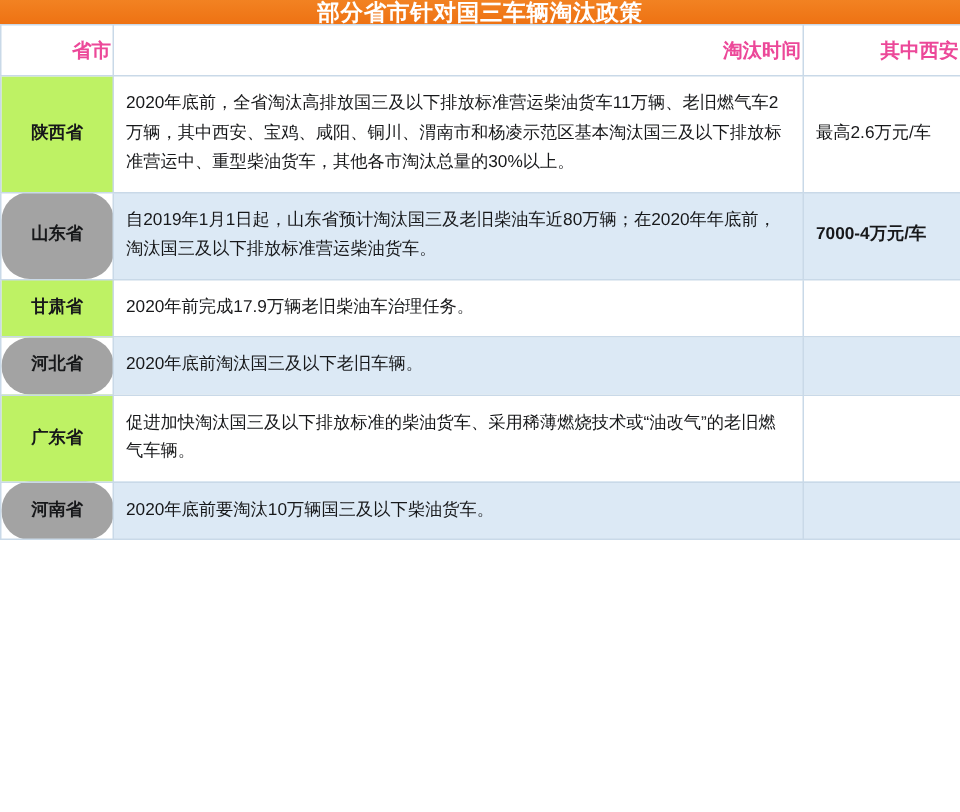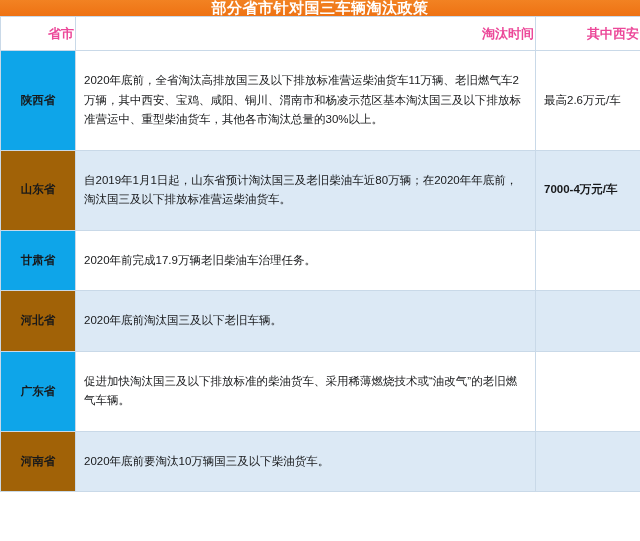--- a/index.html
+++ b/index.html
@@ -51,43 +51,43 @@
     height: 31px;
     text-align: right;
     vertical-align: middle;
     font-family: Liberation Serif, serif;
   }
   table.policy td {
     border: 1px solid #c9d9e8;
     font-size: 11.5px;
     color: #17181a;
     vertical-align: middle;
-    padding: 20px 8px;
+    padding: 9px 8px;
     line-height: 1.7;
   }
   td.prov {
     text-align: center;
     font-weight: bold;
     font-size: 13px;
     padding: 4px 2px;
   }
   td.desc {
     text-align: left;
   }
   td.subs {
     text-align: left;
     font-size: 11.5px;
     line-height: 1.6;
     padding: 4px 4px;
   }
   
   .r-white td { background: #ffffff; }
   .r-blue td  { background: #dce9f5; }
-  .r-blue td.prov { background: #a16207; }
-  .r-white td.prov { background: #0ea5e9; }
+  .r-blue td.prov { background: #a3a3a3; border-radius: 19px; }
+  .r-white td.prov { background: #bef264; }
 
   .bold-blue { font-weight: normal; color: #1f4e8c; }
   .subs-bold { font-weight: bold; }
 </style>
 </head>
 <body>
 
 <div class="sheet">
 
   <div class="title-bar">

